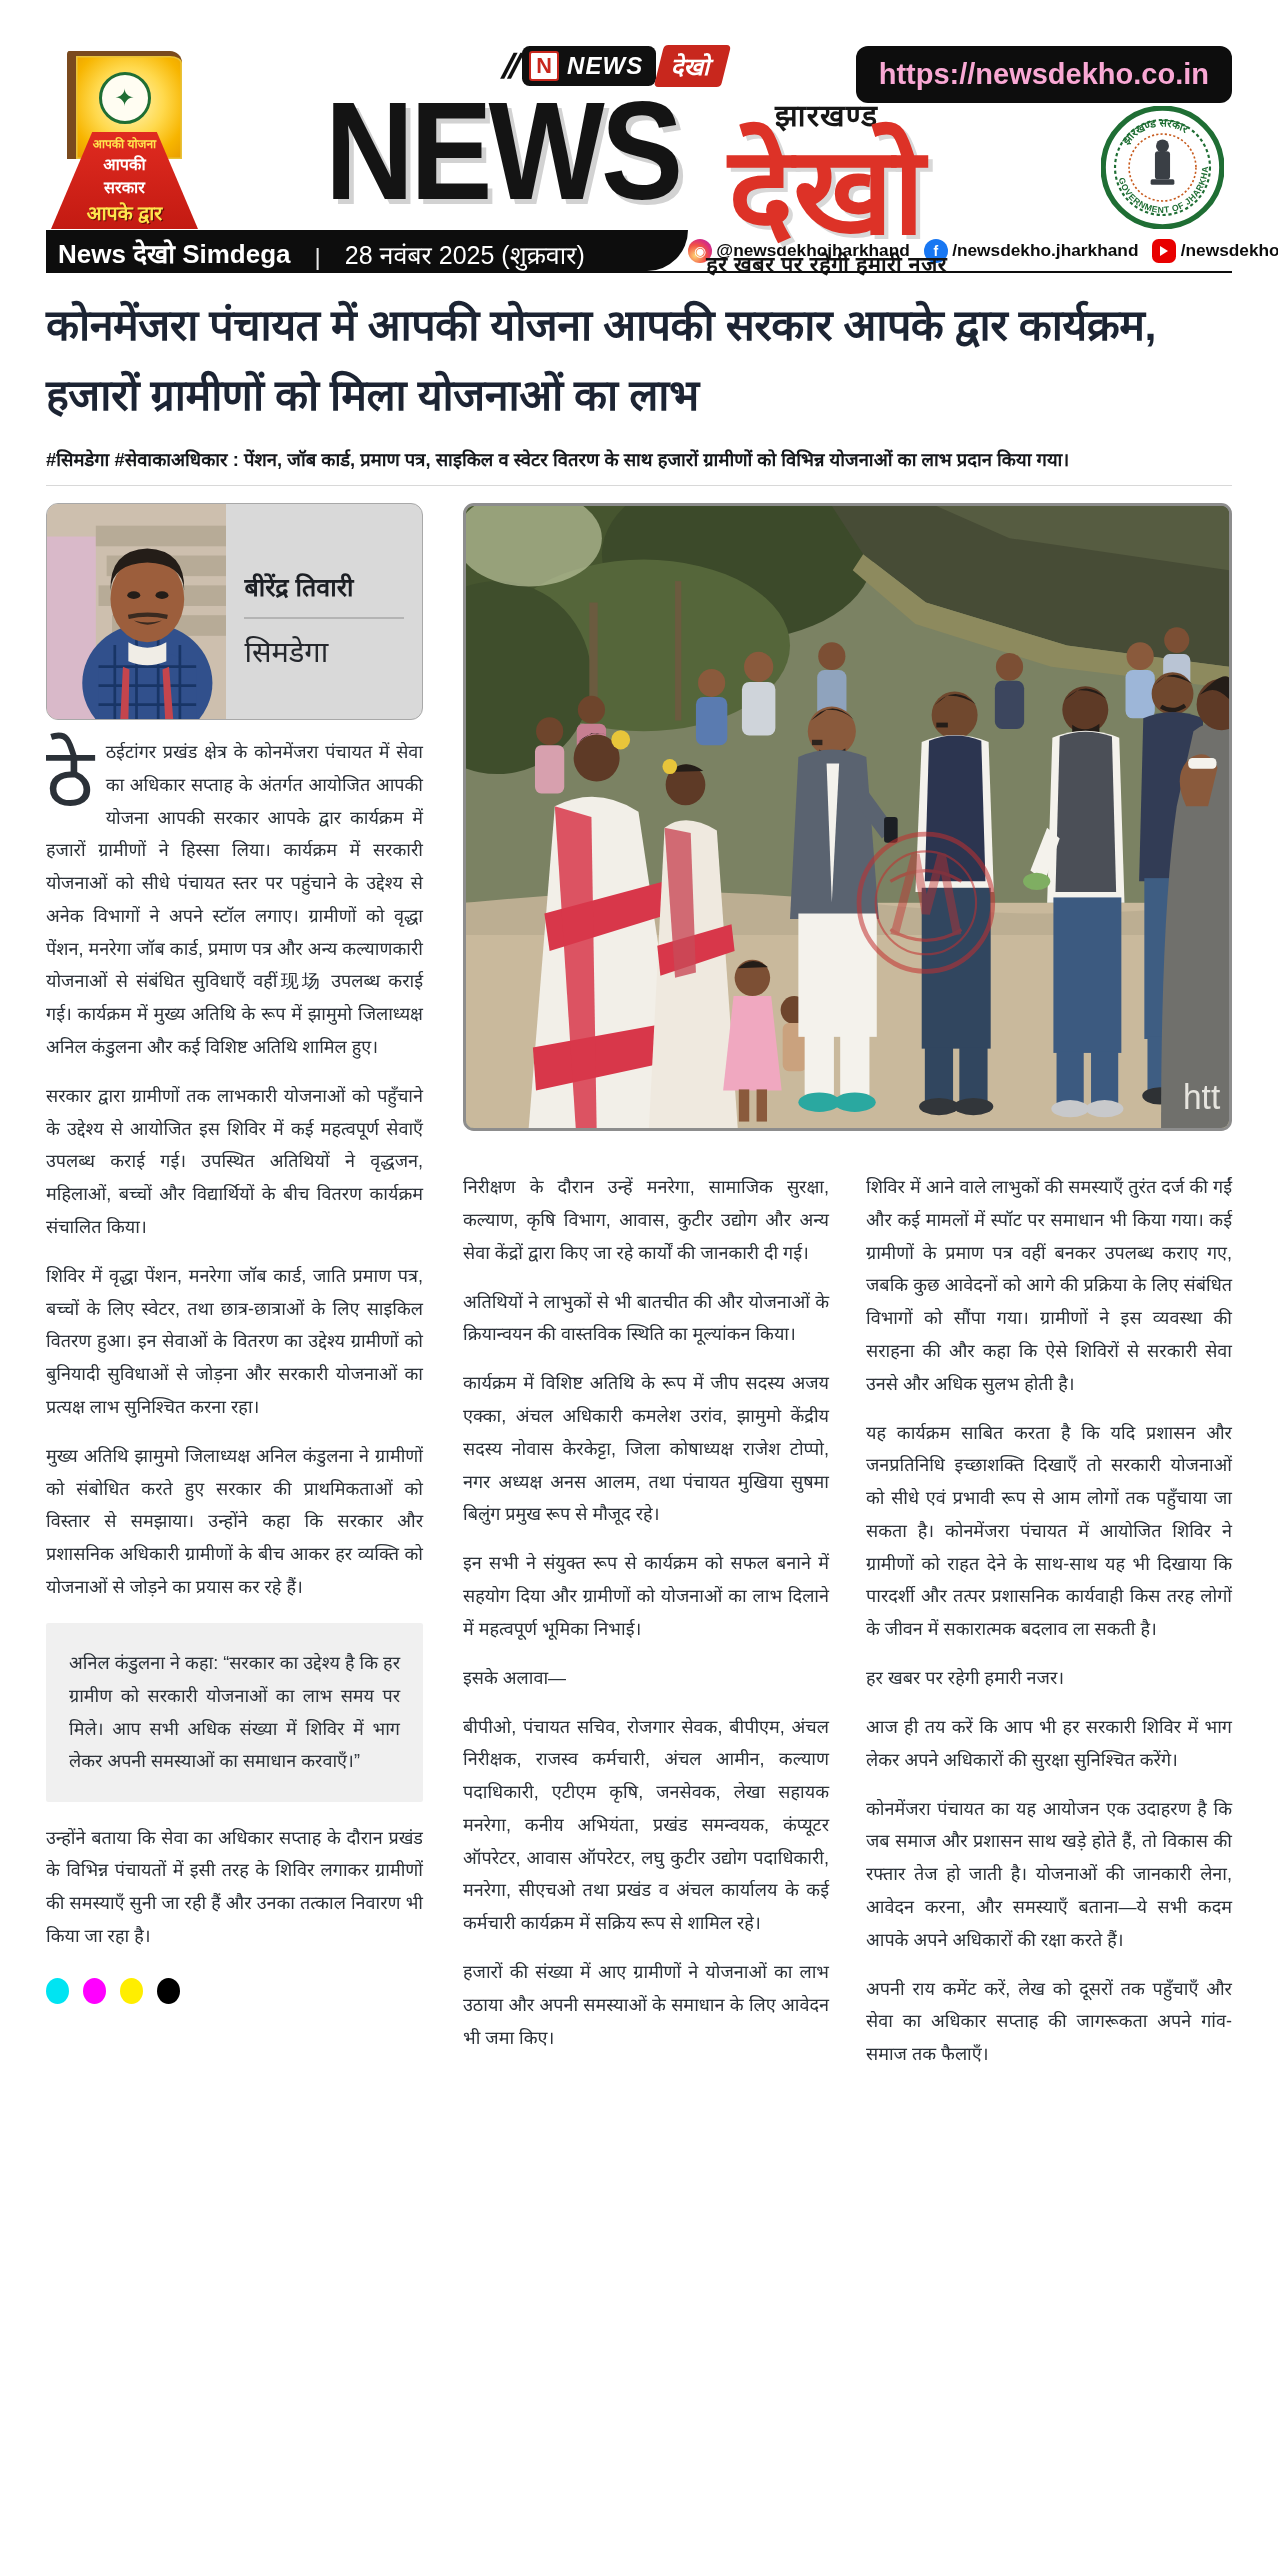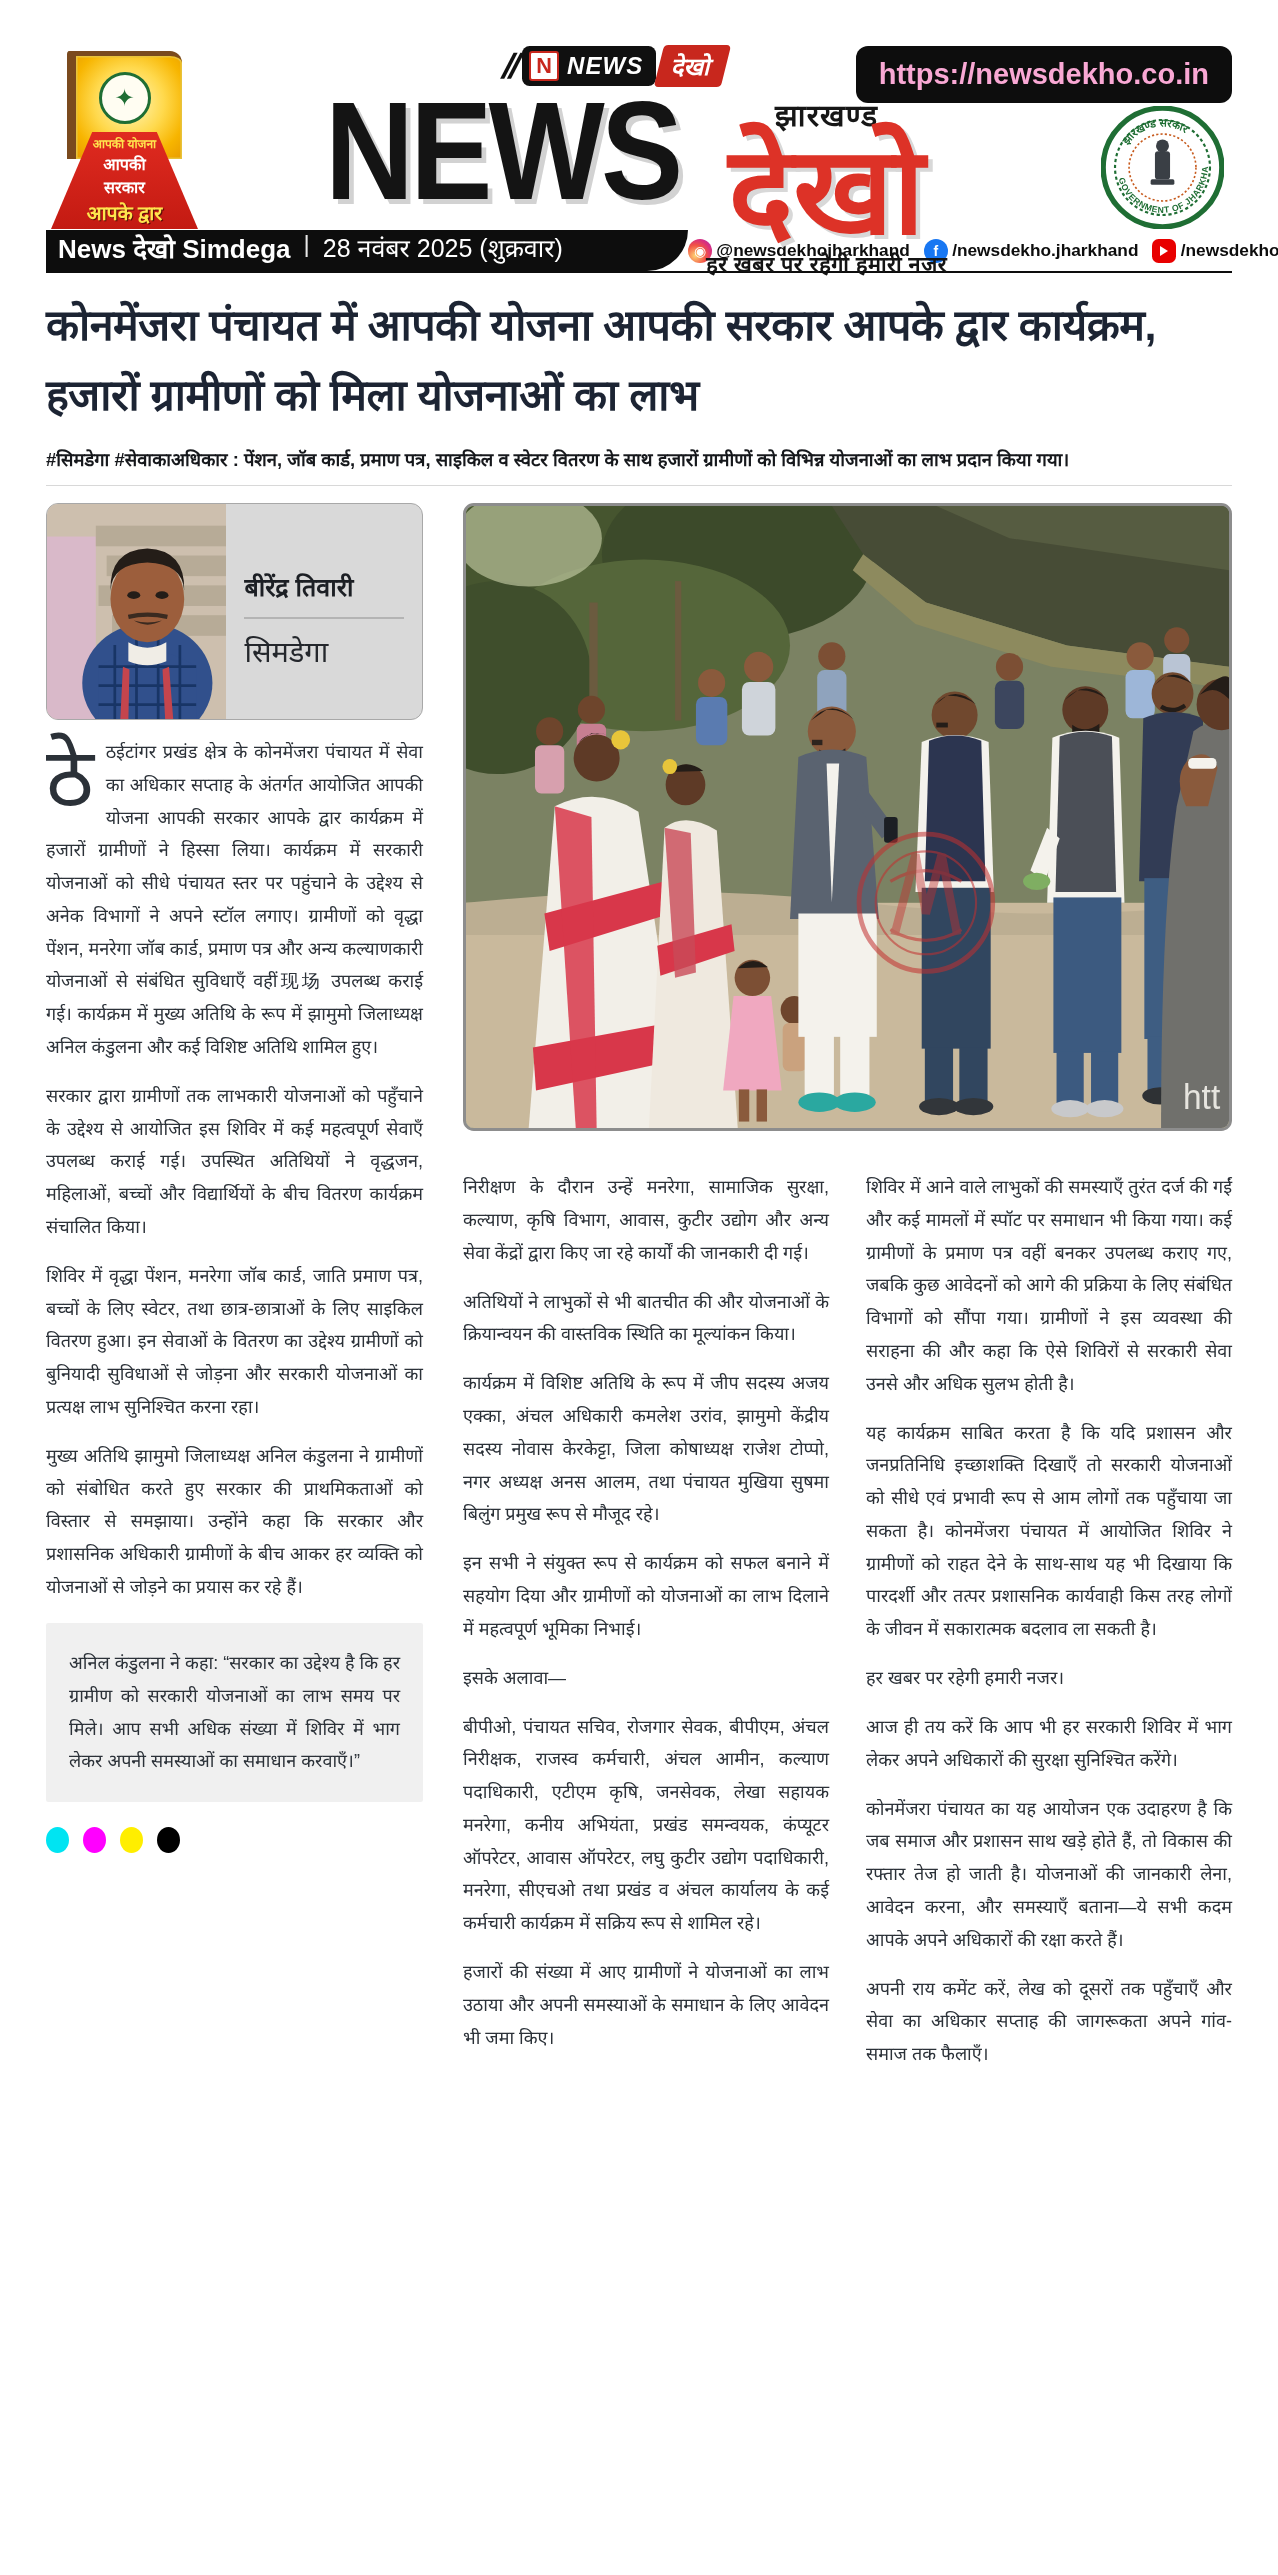--- a/index.html
+++ b/index.html
@@ -42,22 +42,22 @@
   .state-label { font-size:30px; font-weight:900; color:#161616; letter-spacing:1.1px; }
   .big-dekho { font-size:122px; font-weight:900; color:#dd3227; line-height:0.92; text-shadow:4.3px 4.3px 0 #d8d8d8; }
   .tagline { font-size:21.7px; font-weight:900; color:#141414; margin-top:1.1px; letter-spacing:0.5px; }
 
   .url-badge { position:absolute; right:46px; top:46px; background:#0d0d0d; color:#f9a8d4;
     font-size:29px; font-weight:900; padding:12px 23px; border-radius:12px; }
   .govt-seal { position:absolute; right:54px; top:106px; width:123px; height:123px; }
 
   
   .date-bar { display:flex; align-items:stretch; margin:0 46px; height:43px; border-bottom:2.2px solid #0d0d0d; }
-  .date-left { flex:0 0 642px; background:#0d0d0d; color:#fff; display:flex; align-items:flex-start;
-    gap:13px; padding-left:12px; border-radius:0 0 65px 0; }
+  .date-left { flex:0 0 642px; background:#0d0d0d; color:#fff; display:flex; align-items:flex-end;
+    gap:24px; padding-left:12px; border-radius:0 0 65px 0; }
   .date-title { font-size:26px; font-weight:bold; }
   .date-sep { font-size:24px; font-weight:300; color:#e8e8e8; }
   .date-value { font-size:25px; }
   .date-right { flex:1; display:flex; align-items:center; justify-content:flex-end; gap:14px; padding-right:5.4px; }
   .social-item { display:flex; align-items:center; gap:4.3px; }
   .social-handle { font-size:17.3px; font-weight:bold; color:#0d0d0d; }
   .sicon { width:24px; height:24px; border-radius:50%; display:flex; align-items:center; justify-content:center;
     color:#fff; font-size:14px; font-weight:900; }
   .sicon.ig { background:radial-gradient(circle at 30% 70%, #fed373 0%, #f15245 45%, #d92e7f 70%, #9b36b7 100%); }
   .sicon.fb { background:#1877f2; }
@@ -236,20 +236,21 @@
 
       <p><span class="dropcap">ठे</span><span>ठईटांगर प्रखंड क्षेत्र के कोनमेंजरा पंचायत में सेवा का अधिकार सप्ताह के अंतर्गत आयोजित आपकी योजना आपकी सरकार आपके द्वार कार्यक्रम में हजारों ग्रामीणों ने हिस्सा लिया। कार्यक्रम में सरकारी योजनाओं को सीधे पंचायत स्तर पर पहुंचाने के उद्देश्य से अनेक विभागों ने अपने स्टॉल लगाए। ग्रामीणों को वृद्धा पेंशन, मनरेगा जॉब कार्ड, प्रमाण पत्र और अन्य कल्याणकारी योजनाओं से संबंधित सुविधाएँ वहीं现场 उपलब्ध कराई गई। कार्यक्रम में मुख्य अतिथि के रूप में झामुमो जिलाध्यक्ष अनिल कंडुलना और कई विशिष्ट अतिथि शामिल हुए।</span></p>
       <p>सरकार द्वारा ग्रामीणों तक लाभकारी योजनाओं को पहुँचाने के उद्देश्य से आयोजित इस शिविर में कई महत्वपूर्ण सेवाएँ उपलब्ध कराई गई। उपस्थित अतिथियों ने वृद्धजन, महिलाओं, बच्चों और विद्यार्थियों के बीच वितरण कार्यक्रम संचालित किया।</p>
       <p>शिविर में वृद्धा पेंशन, मनरेगा जॉब कार्ड, जाति प्रमाण पत्र, बच्चों के लिए स्वेटर, तथा छात्र-छात्राओं के लिए साइकिल वितरण हुआ। इन सेवाओं के वितरण का उद्देश्य ग्रामीणों को बुनियादी सुविधाओं से जोड़ना और सरकारी योजनाओं का प्रत्यक्ष लाभ सुनिश्चित करना रहा।</p>
       <p>मुख्य अतिथि झामुमो जिलाध्यक्ष अनिल कंडुलना ने ग्रामीणों को संबोधित करते हुए सरकार की प्राथमिकताओं को विस्तार से समझाया। उन्होंने कहा कि सरकार और प्रशासनिक अधिकारी ग्रामीणों के बीच आकर हर व्यक्ति को योजनाओं से जोड़ने का प्रयास कर रहे हैं।</p>
 
       <div class="quote-box">
         <div class="qtext">अनिल कंडुलना ने कहा: “सरकार का उद्देश्य है कि हर ग्रामीण को सरकारी योजनाओं का लाभ समय पर मिले। आप सभी अधिक संख्या में शिविर में भाग लेकर अपनी समस्याओं का समाधान करवाएँ।”</div>
       </div>
 
+      <p>उन्होंने बताया कि सेवा का अधिकार सप्ताह के दौरान प्रखंड के विभिन्न पंचायतों में इसी तरह के शिविर लगाकर ग्रामीणों की समस्याएँ सुनी जा रही हैं और उनका तत्काल निवारण भी किया जा रहा है।</p>
 
       <div class="cmyk">
         <span class="dot" style="background:#00e4f2"></span>
         <span class="dot" style="background:#ff00ff"></span>
         <span class="dot" style="background:#ffee00"></span>
         <span class="dot" style="background:#000000"></span>
       </div>
     </div>
 
     <div class="col-right-area">

